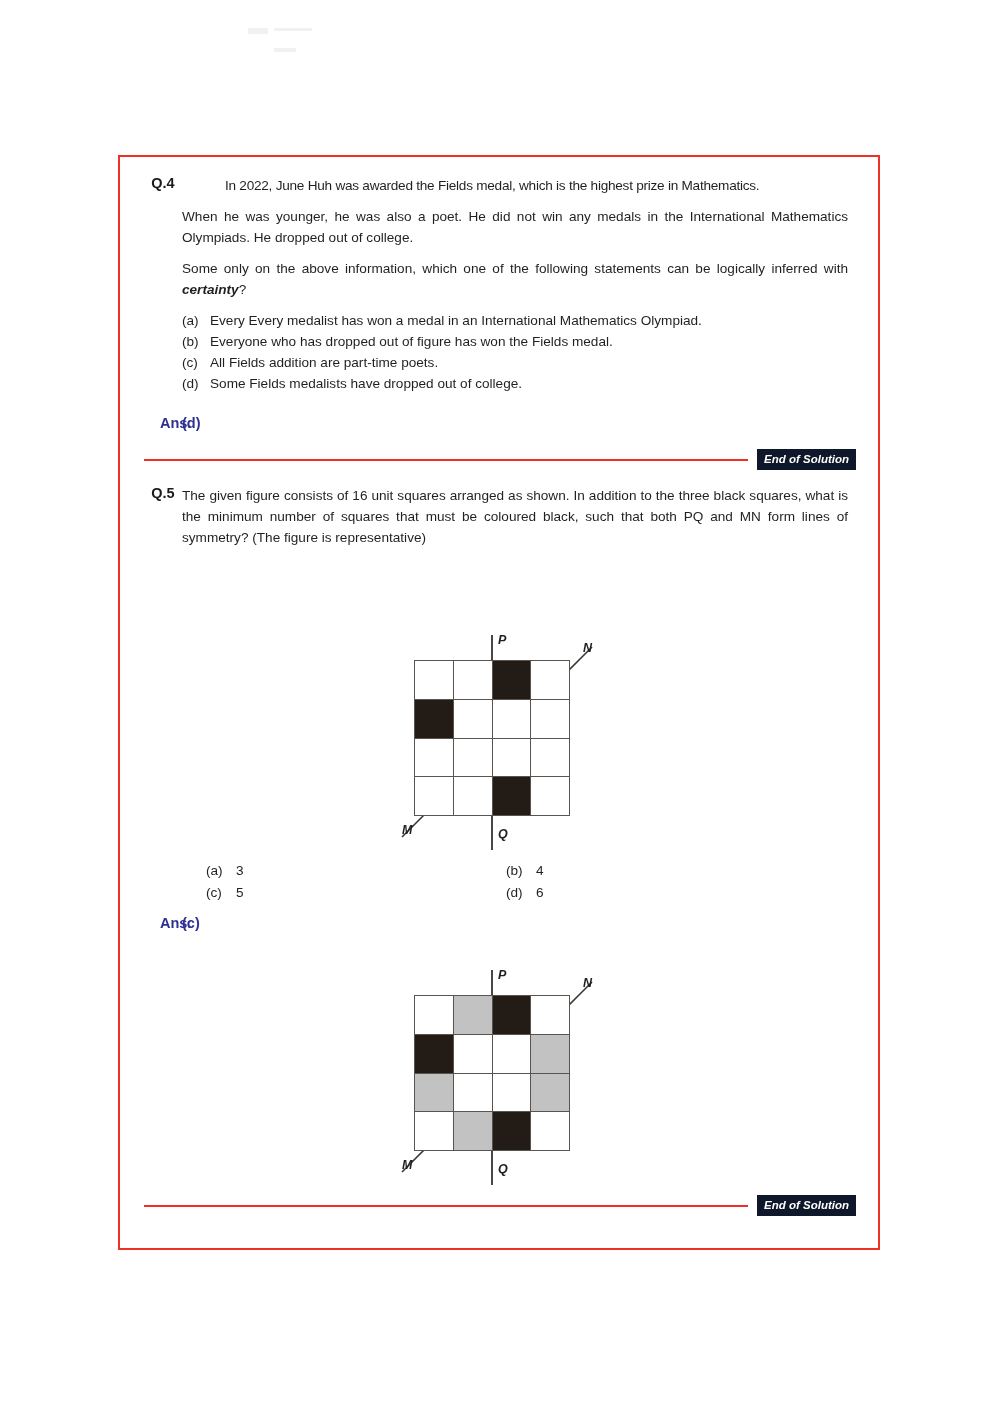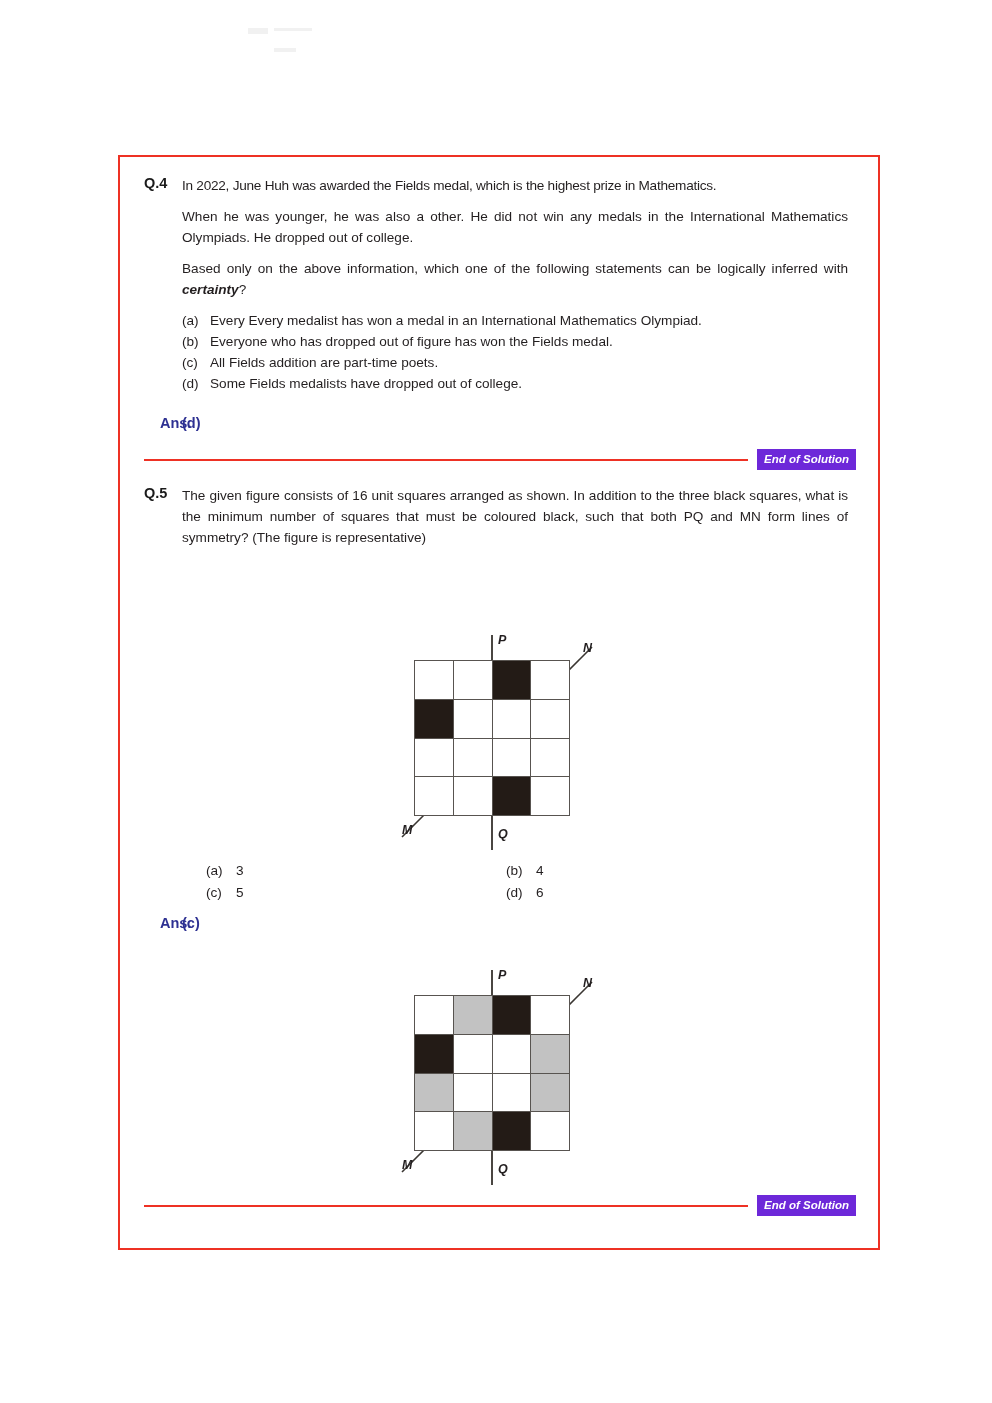--- a/index.html
+++ b/index.html
@@ -61,32 +61,33 @@
     display: flex;
     align-items: flex-start;
   }
   .qnum {
     width: 62px;
     flex: 0 0 62px;
     font-weight: bold;
     font-size: 14.5px;
     color: #1a1a1a;
     padding-left: 24px;
+    text-align: center;
   }
   .qbody {
     flex: 1 1 auto;
     font-size: 13.6px;
     line-height: 21px;
     color: #231f20;
     text-align: justify;
     padding-right: 30px;
   }
   .qbody p { margin-bottom: 10px; }
   .qbody p:last-child { margin-bottom: 0; }
-  .tight { letter-spacing: -0.25px; }
+  .tight { letter-spacing: -0.25px; margin-left: 43px; }
   .ital { font-style: italic; font-weight: bold; }
 
   .opt-list { margin-top: 0px; }
   .opt-line {
     display: flex;
     font-size: 13.6px;
     line-height: 21px;
     color: #231f20;
   }
   .opt-tag { width: 28px; flex: 0 0 28px; }
@@ -114,21 +115,21 @@
     left: 0;
     top: 10px;
     width: 604px;
     height: 2px;
     background: #ee3124;
   }
   .eos .tag {
     position: absolute;
     right: 0;
     top: 0;
-    background: #6d28d9;
+    background: #0f172a;
     color: #ffffff;
     font-style: italic;
     font-weight: bold;
     font-size: 11.5px;
     line-height: 18px;
     padding: 1px 7px 2px 7px;
     white-space: nowrap;
   }
 
   
@@ -212,22 +213,22 @@
       <i class="gm3"></i>
   </div>
 
   <div class="frame">
     <div class="content">
 
       <div class="qrow" style="left:0; top:18px; width:100%;">
         <div class="qnum">Q.4</div>
         <div class="qbody">
           <p class="tight" style="text-align:left;">In 2022, June Huh was awarded the Fields medal, which is the highest prize in Mathematics.</p>
-          <p>When he was younger, he was also a other. He did not win any medals in the International Mathematics Olympiads. He dropped out of college.</p>
-          <p><span>Based only on the above information, which one of the following statements can be logically inferred with </span><span class="ital">certainty</span><span>?</span></p>
+          <p>When he was younger, he was also a poet. He did not win any medals in the International Mathematics Olympiads. He dropped out of college.</p>
+          <p><span>Some only on the above information, which one of the following statements can be logically inferred with </span><span class="ital">certainty</span><span>?</span></p>
           <div class="opt-list">
             <div class="opt-line">
               <span class="opt-tag">(a)</span>
               <span>Every Every medalist has won a medal in an International Mathematics Olympiad.</span>
             </div>
             <div class="opt-line">
               <span class="opt-tag">(b)</span>
               <span>Everyone who has dropped out of figure has won the Fields medal.</span>
             </div>
             <div class="opt-line">

